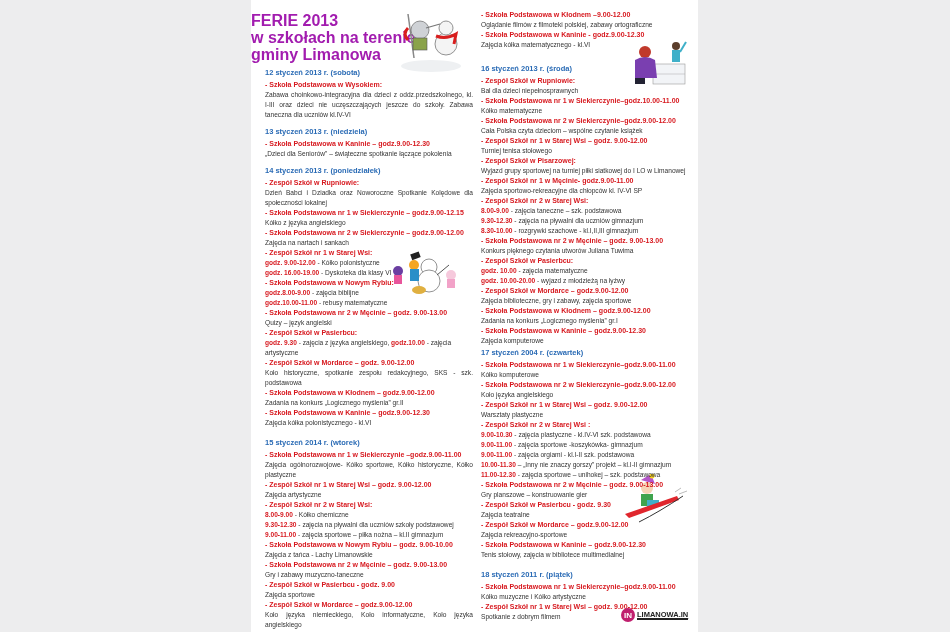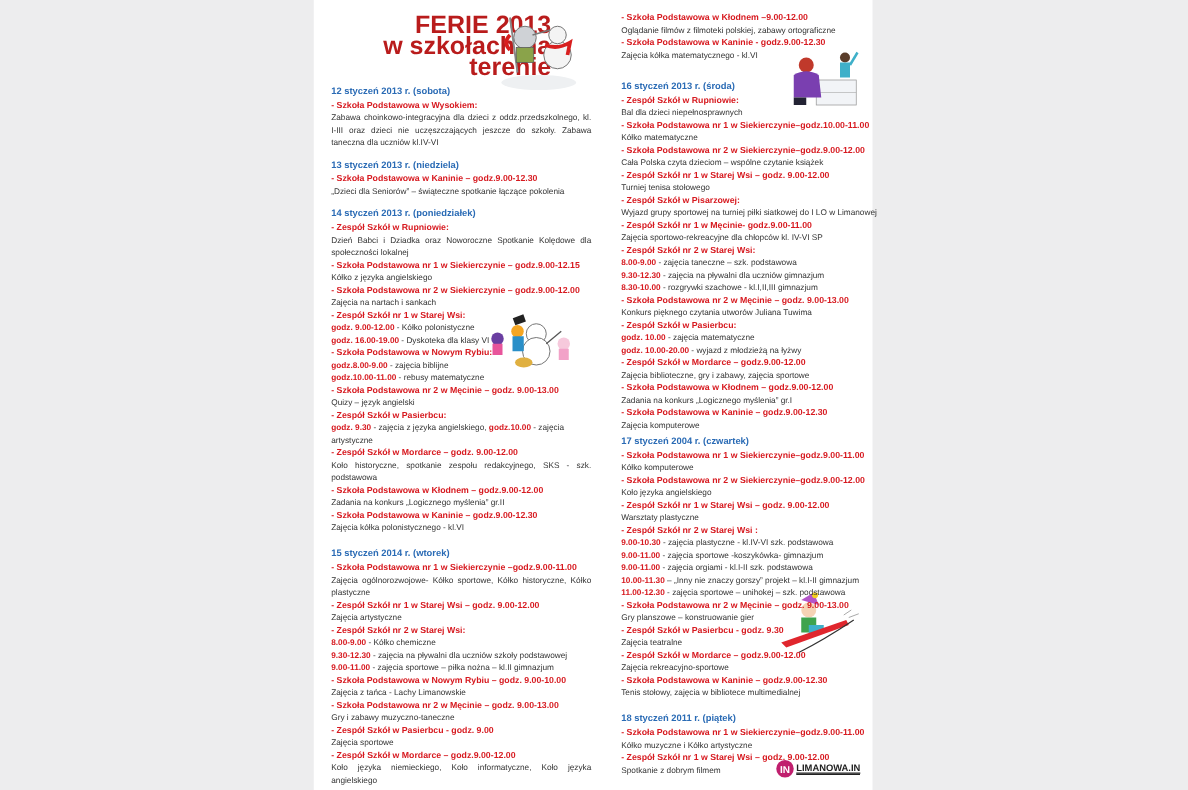--- a/index.html
+++ b/index.html
@@ -8,25 +8,25 @@
     background:#ededee;
     font-family:"Liberation Sans", sans-serif;
     position:relative;
   }
   .page {
     position:absolute; left:251px; top:0; width:447px; height:632px;
     background:#ffffff;
   }
   .col { position:absolute; top:0; width:208px; }
   .col-left { left:14px; }
-  .col-right { left:246px; }
+  .col-right { left:230px; }
   .title {
     position:absolute; left:0; top:12px; width:190px;
-    text-align:right; color:#b91c1c; font-weight:bold;
-    font-size:20px; line-height:17px;
+    text-align:left; color:#a21caf; font-weight:bold;
+    font-size:16px; line-height:17px;
   }
   .illus { position:absolute; }
   .day-h {
     color:#2a6bb5; font-weight:bold; font-size:7.5px;
     margin-top:7px; margin-bottom:2px; line-height:10px;
   }
   .venue {
     color:#d7191f; font-weight:bold; font-size:7px; line-height:10px;
     white-space:nowrap;
   }
@@ -48,20 +48,21 @@
   }
 </style>
 </head>
 <body>
 
 <div class="page">
 
   <div class="title">
     <div>FERIE 2013</div>
     <div>w szkołach na terenie</div>
+    <div>gminy Limanowa</div>
   </div>
 
   <svg class="illus" style="left:145px;top:10px" width="70" height="64" viewBox="0 0 70 64">
     <ellipse cx="35" cy="56" rx="30" ry="6" fill="#eef0f2"></ellipse>
     <line x1="12" y1="4" x2="18" y2="48" stroke="#888" stroke-width="1.5"></line>
     <circle cx="24" cy="20" r="9" fill="#cfd2d6" stroke="#777" stroke-width="0.8"></circle>
     <rect x="17" y="28" width="14" height="12" fill="#8aa34a" stroke="#555" stroke-width="0.6"></rect>
     <path d="M12 18 q-6 6 0 12" stroke="#d81e1e" stroke-width="3" fill="none"></path>
     <circle cx="50" cy="34" r="11" fill="#f4f4f4" stroke="#777" stroke-width="0.8"></circle>
     <circle cx="50" cy="18" r="7" fill="#f4f4f4" stroke="#777" stroke-width="0.8"></circle>

